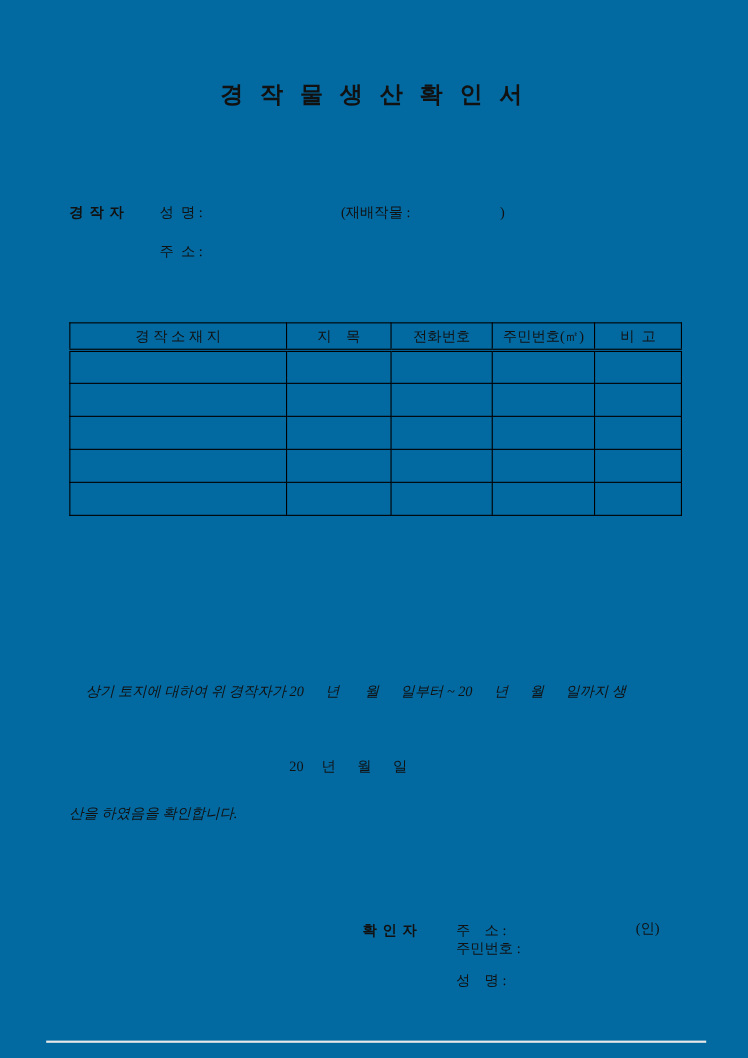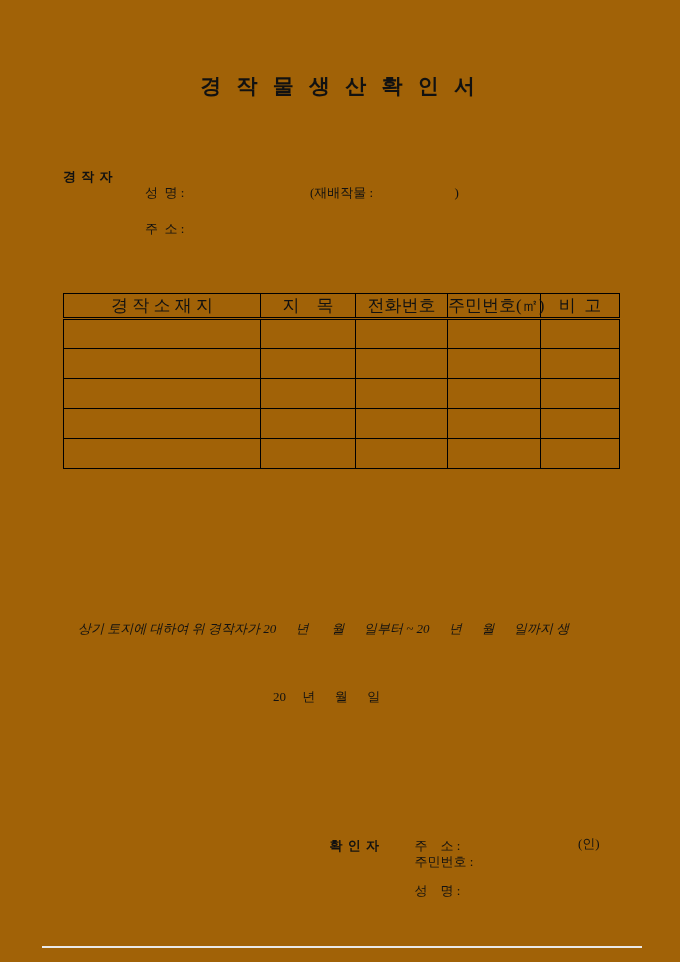--- a/index.html
+++ b/index.html
@@ -2,21 +2,21 @@
 <html><head>
 <meta charset="utf-8">
 <style>
   * { margin: 0; padding: 0; box-sizing: border-box; }
   html, body { background: #9e9e9e; }
   .page {
     position: relative;
     width: 680px;
     height: 962px;
     margin: 0 auto;
-    background: #a16207;
+    background: #0369a1;
     color: #111;
     font-family: "Liberation Serif", "DejaVu Serif", serif;
     font-size: 13px;
     overflow: hidden;
   }
   .abs { position: absolute; white-space: pre; }
   .bold { font-weight: bold; }
 
   
   .title {
@@ -25,38 +25,38 @@
     left: 0;
     width: 100%;
     text-align: center;
     font-size: 21px;
     font-weight: bold;
     letter-spacing: 5px;
     white-space: pre;
   }
 
   
-  .pos-cultivator-label { left: 63px;  top: 168px; letter-spacing: 1px; }
+  .pos-cultivator-label { left: 63px;  top: 184px; letter-spacing: 1px; }
   .pos-name-label       { left: 145px; top: 184px; }
   .pos-phone            { left: 310px; top: 184px; }
   .pos-address-label    { left: 145px; top: 220px; }
 
   
   .crop-table {
     position: absolute;
     left: 63px;
     top: 293px;
     width: 556px;
     border-collapse: collapse;
     table-layout: fixed;
   }
   .crop-table th, .crop-table td {
     border: 1px solid #000;
     font-weight: normal;
-    font-size: 17px;
+    font-size: 13px;
     text-align: center;
     white-space: pre;
     padding: 0;
   }
   .crop-table th {
     height: 25px;
     border-bottom: 3px double #000;
   }
   .crop-table td { height: 30px; }
   .col-1 { width: 197px; }
@@ -73,21 +73,21 @@
     width: 560px;
     line-height: 37px;
     white-space: pre;
     font-style: italic;
   }
   .confirmation-text .indent { padding-left: 15px; }
 
   
   .date-line {
     position: absolute;
-    left: 273px;
+    left: 263px;
     top: 688px;
     white-space: pre;
   }
 
   
   .confirmer {
     position: absolute;
     left: 310px;
     top: 777px;
     width: 330px;
@@ -183,20 +183,21 @@
         <td></td>
         <td></td>
         <td></td>
         <td></td>
       </tr>
     </tbody>
   </table>
 
   <div class="confirmation-text">
     <div class="indent">상기 토지에 대하여 위 경작자가 20      년       월      일부터 ~ 20      년      월      일까지 생</div>
+    <div>산을 하였음을 확인합니다.</div>
   </div>
 
   <div class="date-line">20     년      월      일</div>
 
   <div class="confirmer">
     <div class="confirmer-row">
       <span class="confirmer-title">확 인 자</span><span>주    소 :</span>
     </div>
     <div class="confirmer-row">
       <span class="confirmer-title"></span><span>주민번호 :</span>

